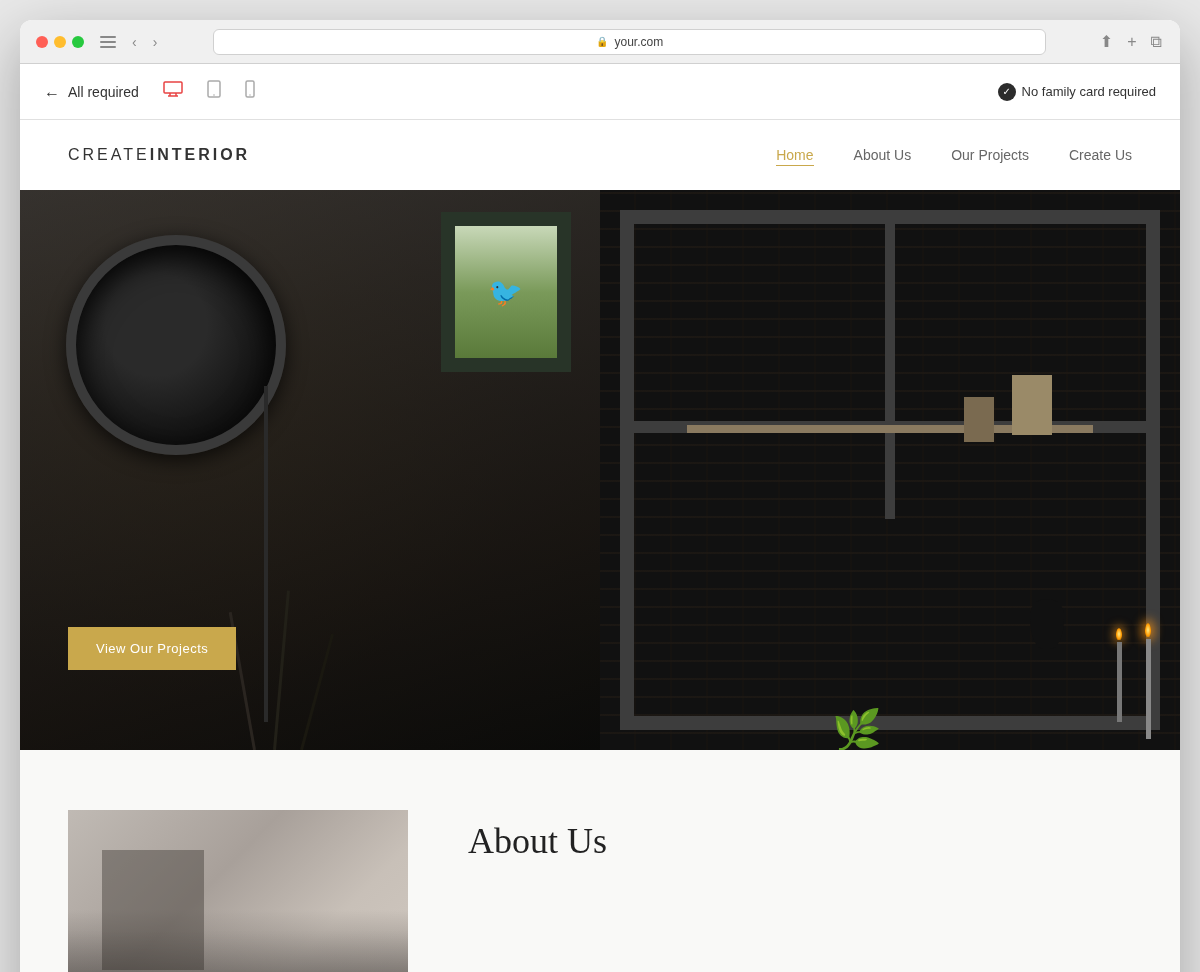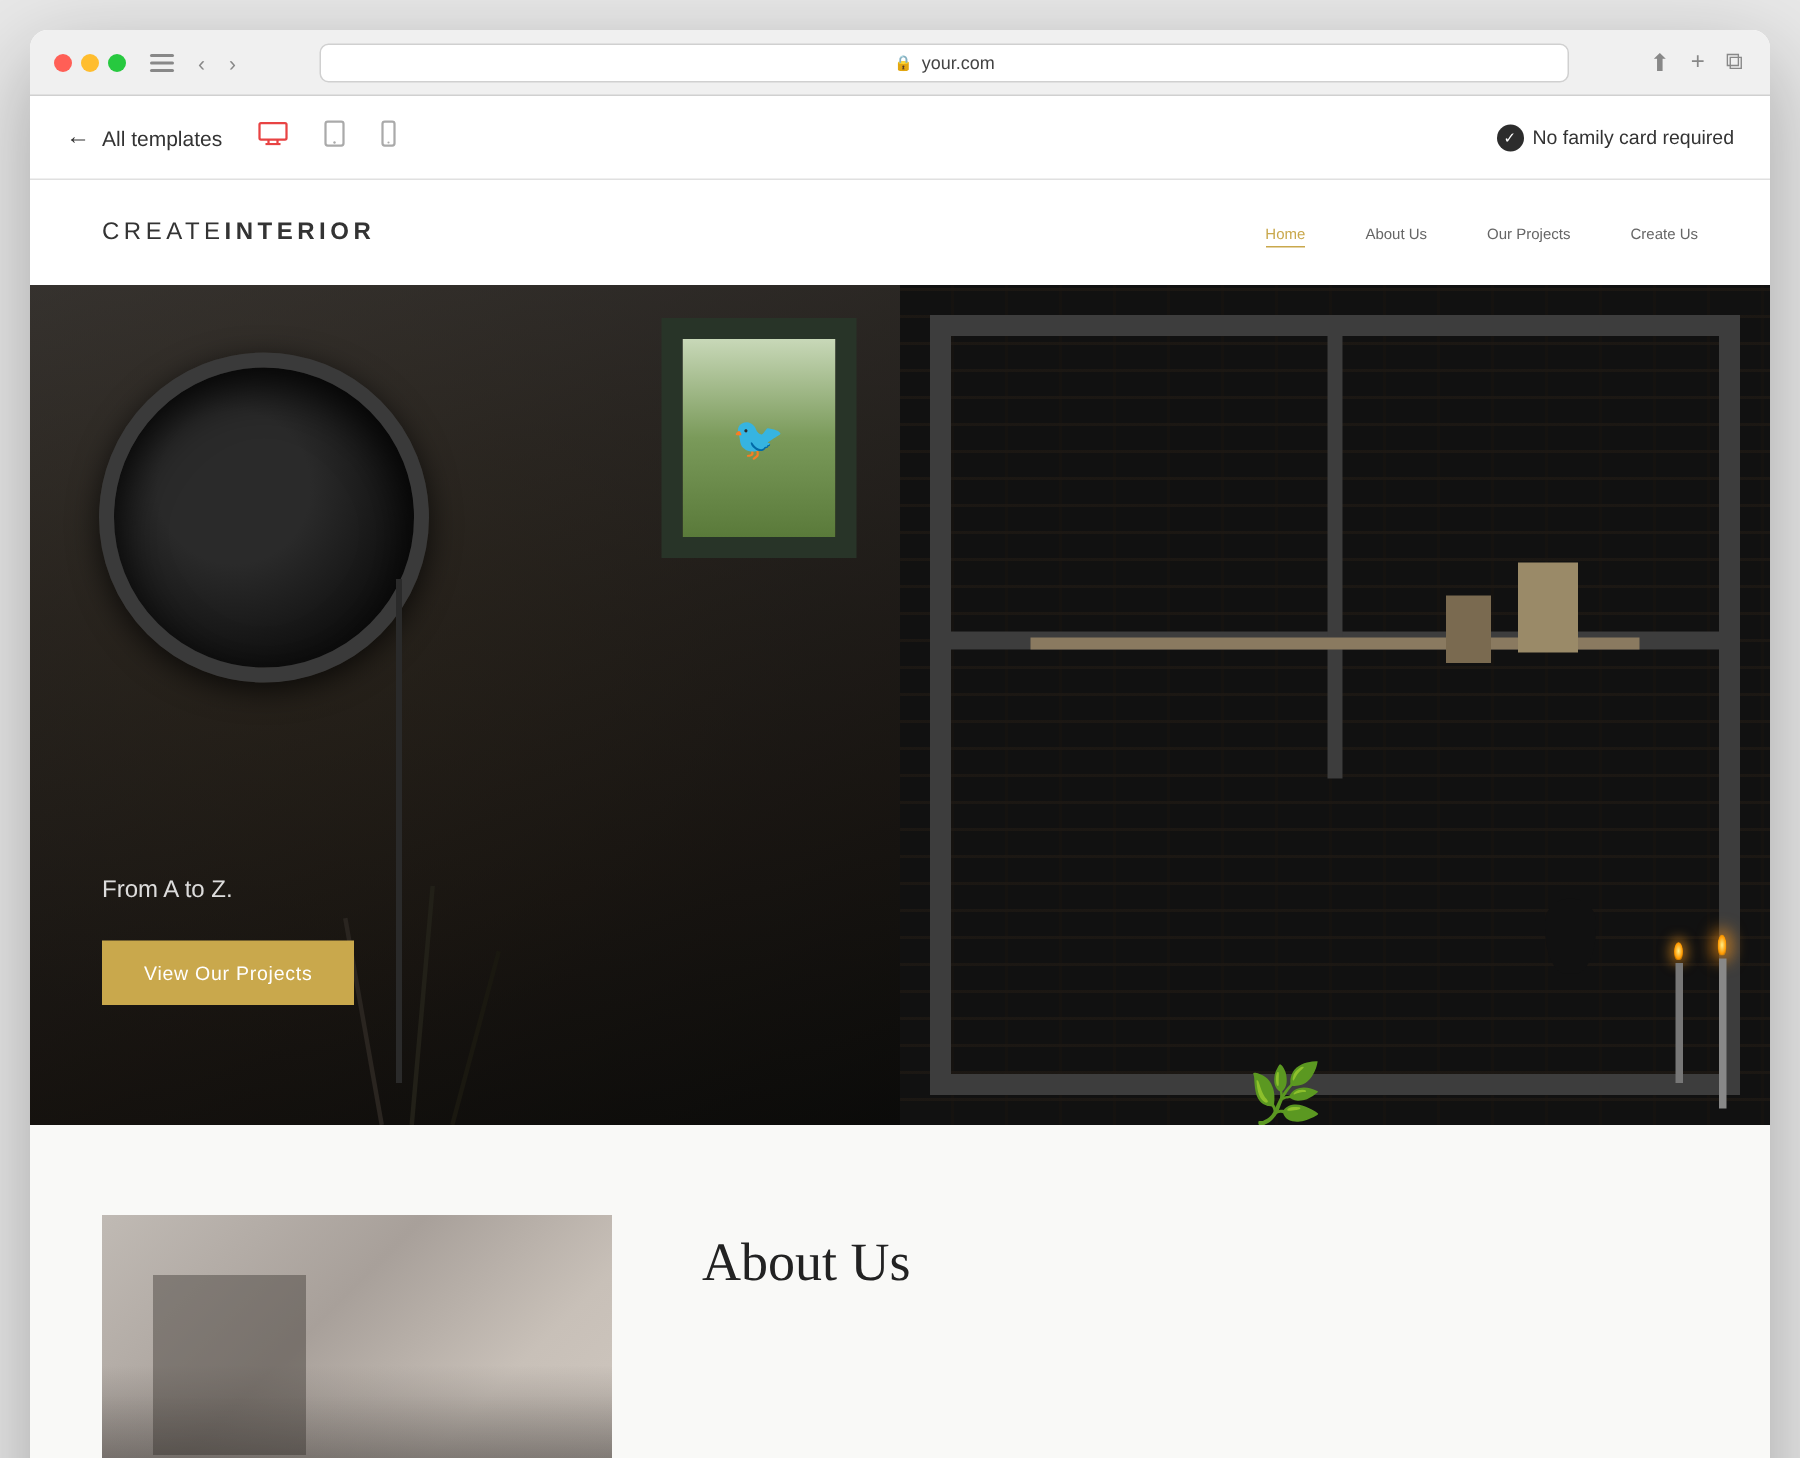--- a/index.html
+++ b/index.html
@@ -225,21 +225,21 @@
     .site-menu {
       margin-left: auto;
       display: flex;
       gap: 40px;
       list-style: none;
     }
 
     .site-menu a {
       text-decoration: none;
       color: #666;
-      font-size: 10px;
+      font-size: 14px;
     }
 
     .site-menu a.active {
       color: #c9a84c;
       border-bottom: 1px solid #c9a84c;
       padding-bottom: 2px;
     }
 
     
     .hero {
@@ -415,21 +415,21 @@
     <div class="browser-actions">
       <button class="browser-action-btn">⬆</button>
       <button class="browser-action-btn">+</button>
       <button class="browser-action-btn">⧉</button>
     </div>
   </div>
 
   <div class="app-toolbar">
     <a class="back-link">
       <span class="back-arrow">←</span>
-      <span>All templates</span>
+      <span>All required</span>
     </a>
 
     <div class="device-toggles">
       <button class="device-btn active" title="Desktop">
         <svg width="20" height="16" viewBox="0 0 20 16" fill="none">
           <rect x="1" y="1" width="18" height="11" rx="1" stroke="#e84343" stroke-width="1.5" fill="none"></rect>
           <line x1="7" y1="12" x2="7" y2="15" stroke="#e84343" stroke-width="1.5"></line>
           <line x1="13" y1="12" x2="13" y2="15" stroke="#e84343" stroke-width="1.5"></line>
           <line x1="5" y1="15" x2="15" y2="15" stroke="#e84343" stroke-width="1.5"></line>
         </svg>
@@ -652,21 +652,20 @@
             bottom: 0%;
             left: 40%;
             z-index: 5;
           ">
             <div style="font-size: 40px; line-height:1;">🌿</div>
           </div>
         </div>
       </div>
 
       <div class="hero-content">
-        <p class="hero-subtitle">From A to Z.</p>
         <button class="hero-cta">View Our Projects</button>
       </div>
     </div>
 
     <div class="about-section">
       <div class="about-image-placeholder">
         <div style="position:absolute;inset:0;background:linear-gradient(135deg, #c0bab4 0%, #a8a09a 40%, #c8c0b8 70%, #d0c8c0 100%);"></div>
 
         <div style="position:absolute;bottom:0;left:0;right:0;height:50%;background:linear-gradient(0deg,#6a6460,transparent);"></div>
         <div style="position:absolute;top:20%;left:10%;width:30%;height:60%;background:rgba(50,45,40,0.4);"></div>

